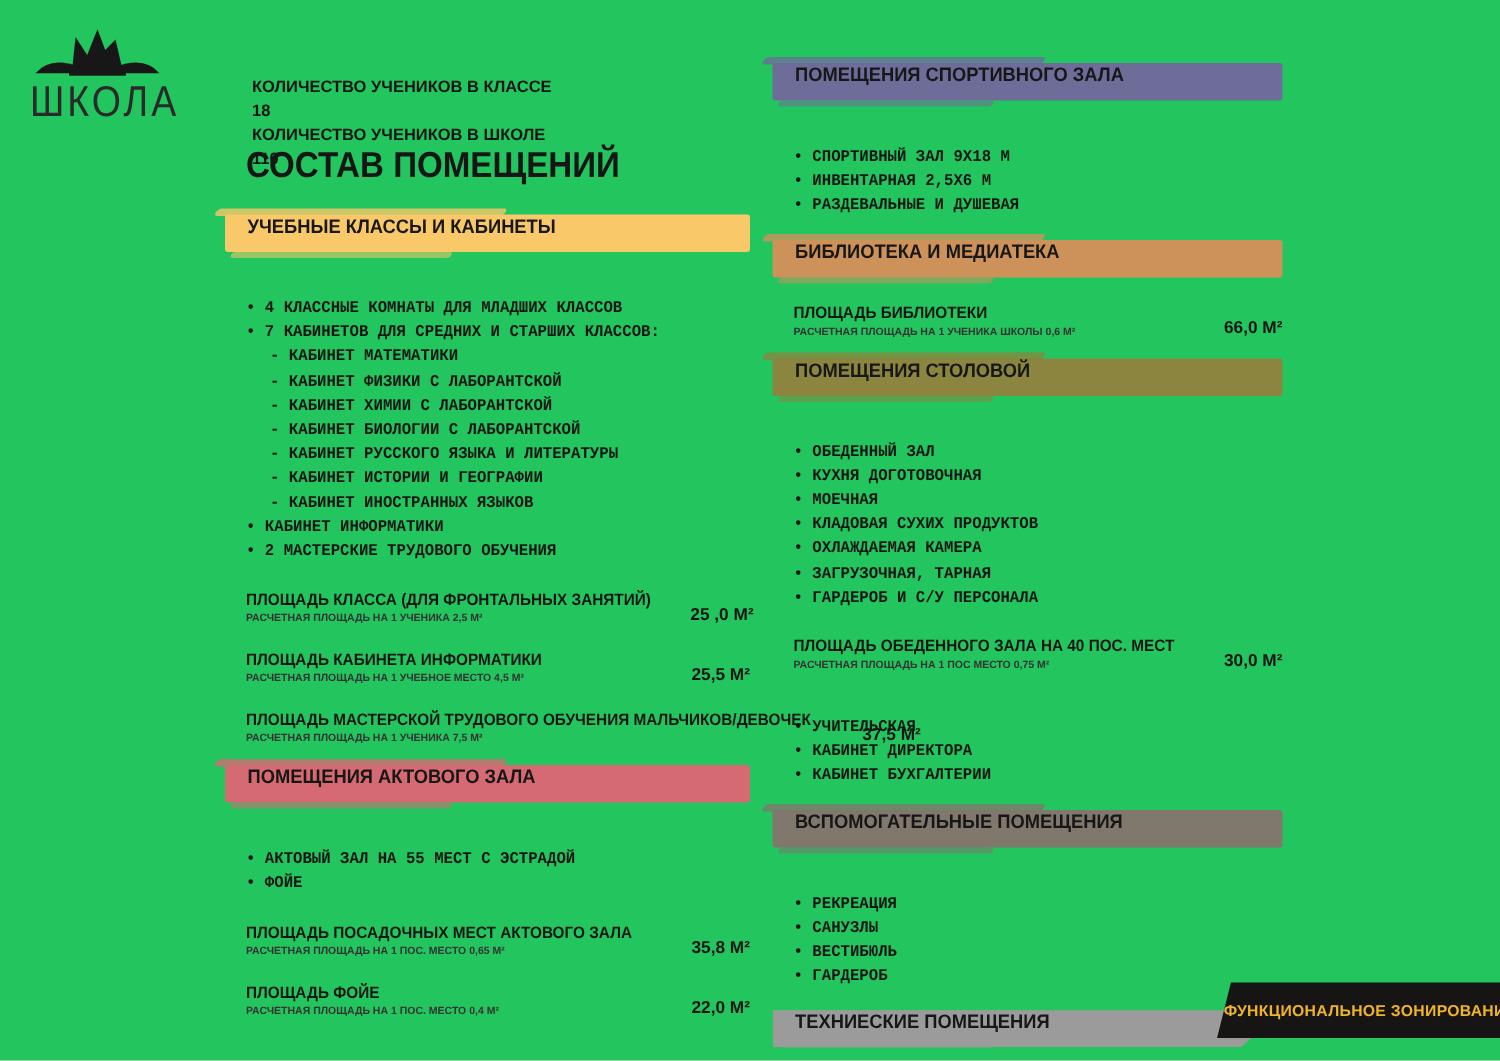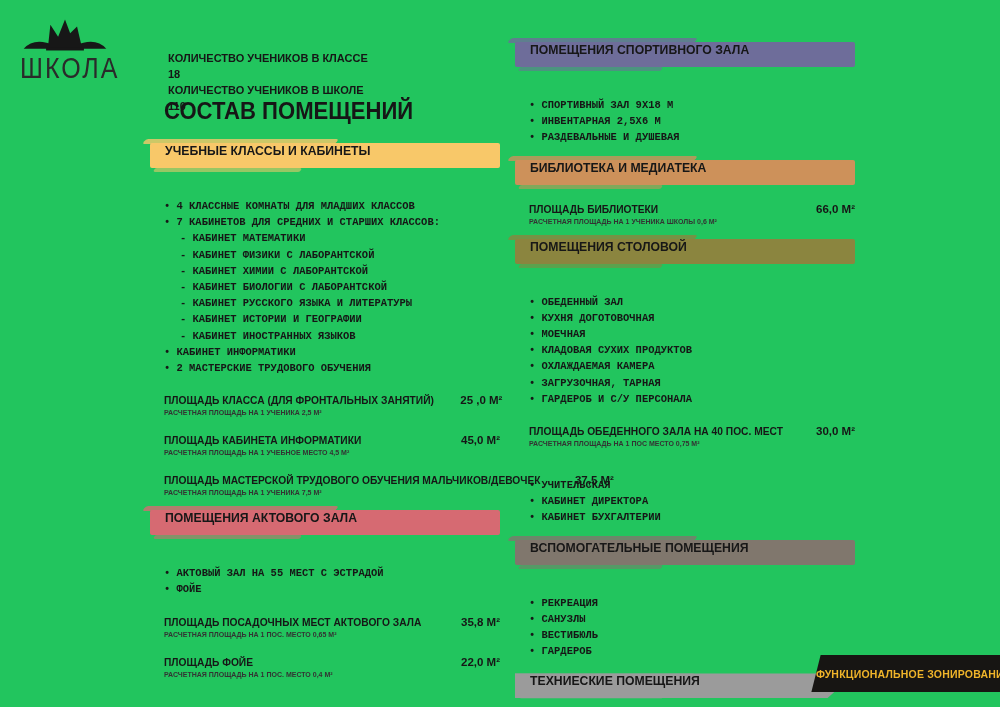--- a/index.html
+++ b/index.html
@@ -51,21 +51,21 @@
     transform:scaleX(.94);transform-origin:left;white-space:nowrap;
   }
   
   .items{list-style:none;margin:30px 0 0 14px;padding:0;font-size:11px;font-weight:700;font-family:Liberation Mono, monospace;}
   .items li{line-height:16.2px;white-space:nowrap;transform:scaleX(.95);transform-origin:left;}
   .items li.lvl-1::before{content:"• ";}
   .items li.lvl-2{margin-left:16px;}
   .items li.lvl-2::before{content:"- ";}
   
   .area-row{
-    display:flex;justify-content:space-between;align-items:flex-start;
+    display:flex;justify-content:space-between;align-items:flex-end;
     margin:18px 0 0 14px;
   }
   .area-label{font-size:11px;font-weight:700;line-height:13px;white-space:nowrap;transform:scaleX(.93);transform-origin:left;}
   .area-note{font-size:7px;font-weight:700;color:#333;margin-top:2px;white-space:nowrap;}
   .area-value{font-size:11.5px;font-weight:700;white-space:nowrap;padding-left:6px;}
   
   .footer-tag{
     position:absolute;right:-12px;bottom:15px;height:37px;width:196px;
     background:#171513;transform:skewX(-14deg);
     display:flex;align-items:center;justify-content:center;
@@ -126,21 +126,21 @@
             <div class="area-label">ПЛОЩАДЬ КЛАССА (ДЛЯ ФРОНТАЛЬНЫХ ЗАНЯТИЙ)</div>
             <div class="area-note">РАСЧЕТНАЯ ПЛОЩАДЬ НА 1 УЧЕНИКА 2,5 М²</div>
           </div>
           <div class="area-value">25 ,0 М²</div>
         </div>
         <div class="area-row">
           <div class="area-left">
             <div class="area-label">ПЛОЩАДЬ КАБИНЕТА ИНФОРМАТИКИ</div>
             <div class="area-note">РАСЧЕТНАЯ ПЛОЩАДЬ НА 1 УЧЕБНОЕ МЕСТО 4,5 М²</div>
           </div>
-          <div class="area-value">45,0 М²</div>
+          <div class="area-value">25,5 М²</div>
         </div>
         <div class="area-row">
           <div class="area-left">
             <div class="area-label">ПЛОЩАДЬ МАСТЕРСКОЙ ТРУДОВОГО ОБУЧЕНИЯ МАЛЬЧИКОВ/ДЕВОЧЕК</div>
             <div class="area-note">РАСЧЕТНАЯ ПЛОЩАДЬ НА 1 УЧЕНИКА 7,5 М²</div>
           </div>
           <div class="area-value">37,5 М²</div>
         </div>
       </div>
       <div class="section">

